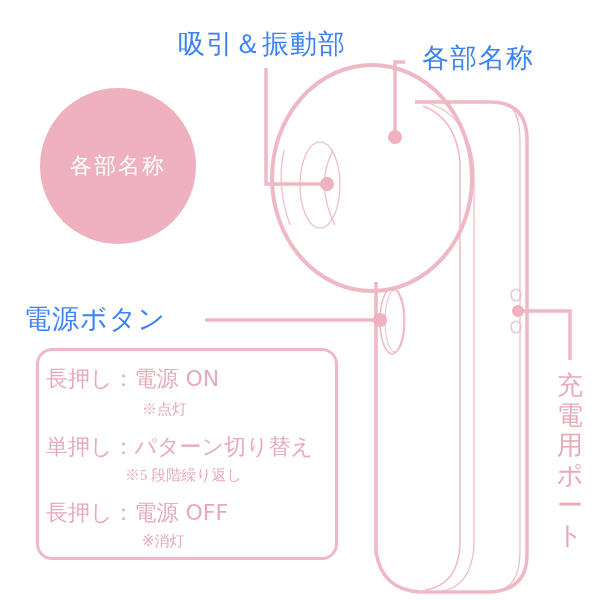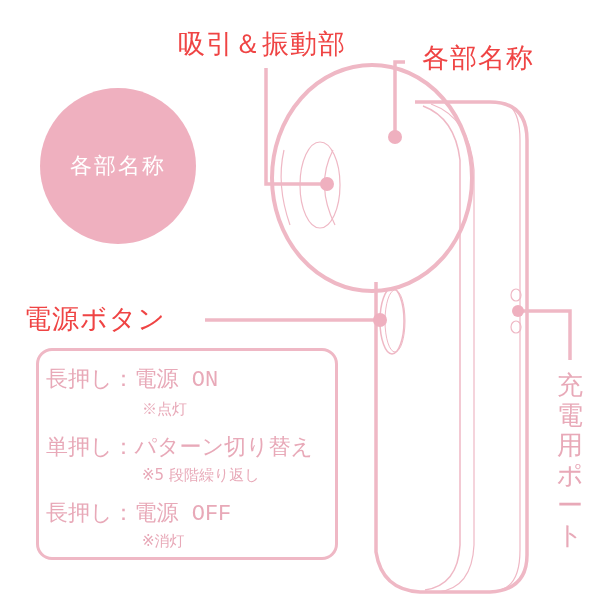--- a/index.html
+++ b/index.html
@@ -1,25 +1,25 @@
 <!DOCTYPE html>
 <html><head>
   <meta charset="utf-8">
   <style>
     html, body { margin:0; padding:0; background:#ffffff; }
     body { width:600px; height:600px; position:relative; overflow:hidden;
            font-family:"DejaVu Sans", sans-serif; color:#e8a9b8; }
     .abs { position:absolute; }
-    .label { color:#ef4444; font-size:27px; line-height:1; letter-spacing:1px; white-space:nowrap; }
+    .label { color:#3b82f6; font-size:27px; line-height:1; letter-spacing:1px; white-space:nowrap; }
     .badge { left:40px; top:88px; width:156px; height:156px; border-radius:50%;
              background:#efb0bf; display:flex; align-items:center; justify-content:center; }
     .badge span { color:#ffffff; font-size:22px; letter-spacing:2px; }
     .box { left:36px; top:348px; width:302px; height:212px; border:3px solid #efb8c5;
            border-radius:16px; box-sizing:border-box; }
-    .line { font-size:22px; color:#e8a9b8; white-space:nowrap;font-family:Liberation Mono, monospace; }
+    .line { font-size:22px; color:#e8a9b8; white-space:nowrap; }
     .note { font-size:15px; color:#e8a9b8; white-space:nowrap; }
     .vert { left:555px; top:370px; width:30px; font-size:26px; line-height:30px;
             color:#e8a9b8; text-align:center; }
     .vert span { display:block; }
     svg { position:absolute; left:0; top:0; }
   </style>
 </head>
 <body>
 
 <svg width="600" height="600" viewBox="0 0 600 600">
@@ -75,18 +75,18 @@
 <div class="abs box"></div>
 
 <div class="abs line" style="left:46px;top:364px;">
   <span>長押し：</span><span>電源 ON</span>
 </div>
 <div class="abs note" style="left:142px;top:400px;font-family:Liberation Serif, serif;">※点灯</div>
 
 <div class="abs line" style="left:46px;top:432px;">
   <span>単押し：</span><span>パターン切り替え</span>
 </div>
-<div class="abs note" style="left:142px;top:466px;">※5 段階繰り返し</div>
+<div class="abs note" style="left:125px;top:466px;font-family:Liberation Serif, serif;">※5 段階繰り返し</div>
 
 <div class="abs line" style="left:46px;top:498px;">
   <span>長押し：</span><span>電源 OFF</span>
 </div>
 <div class="abs note" style="left:142px;top:532px;">※消灯</div>
 
 </body></html>

